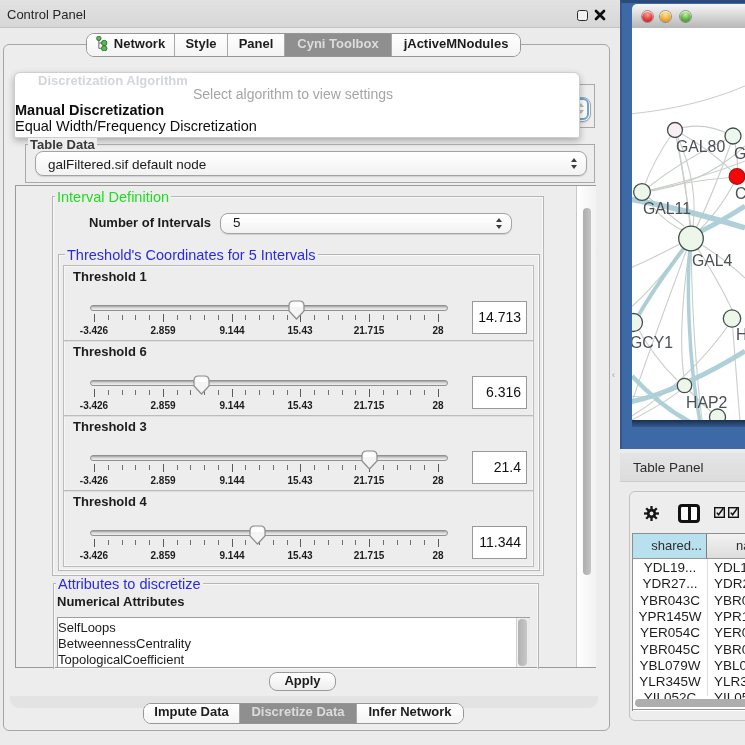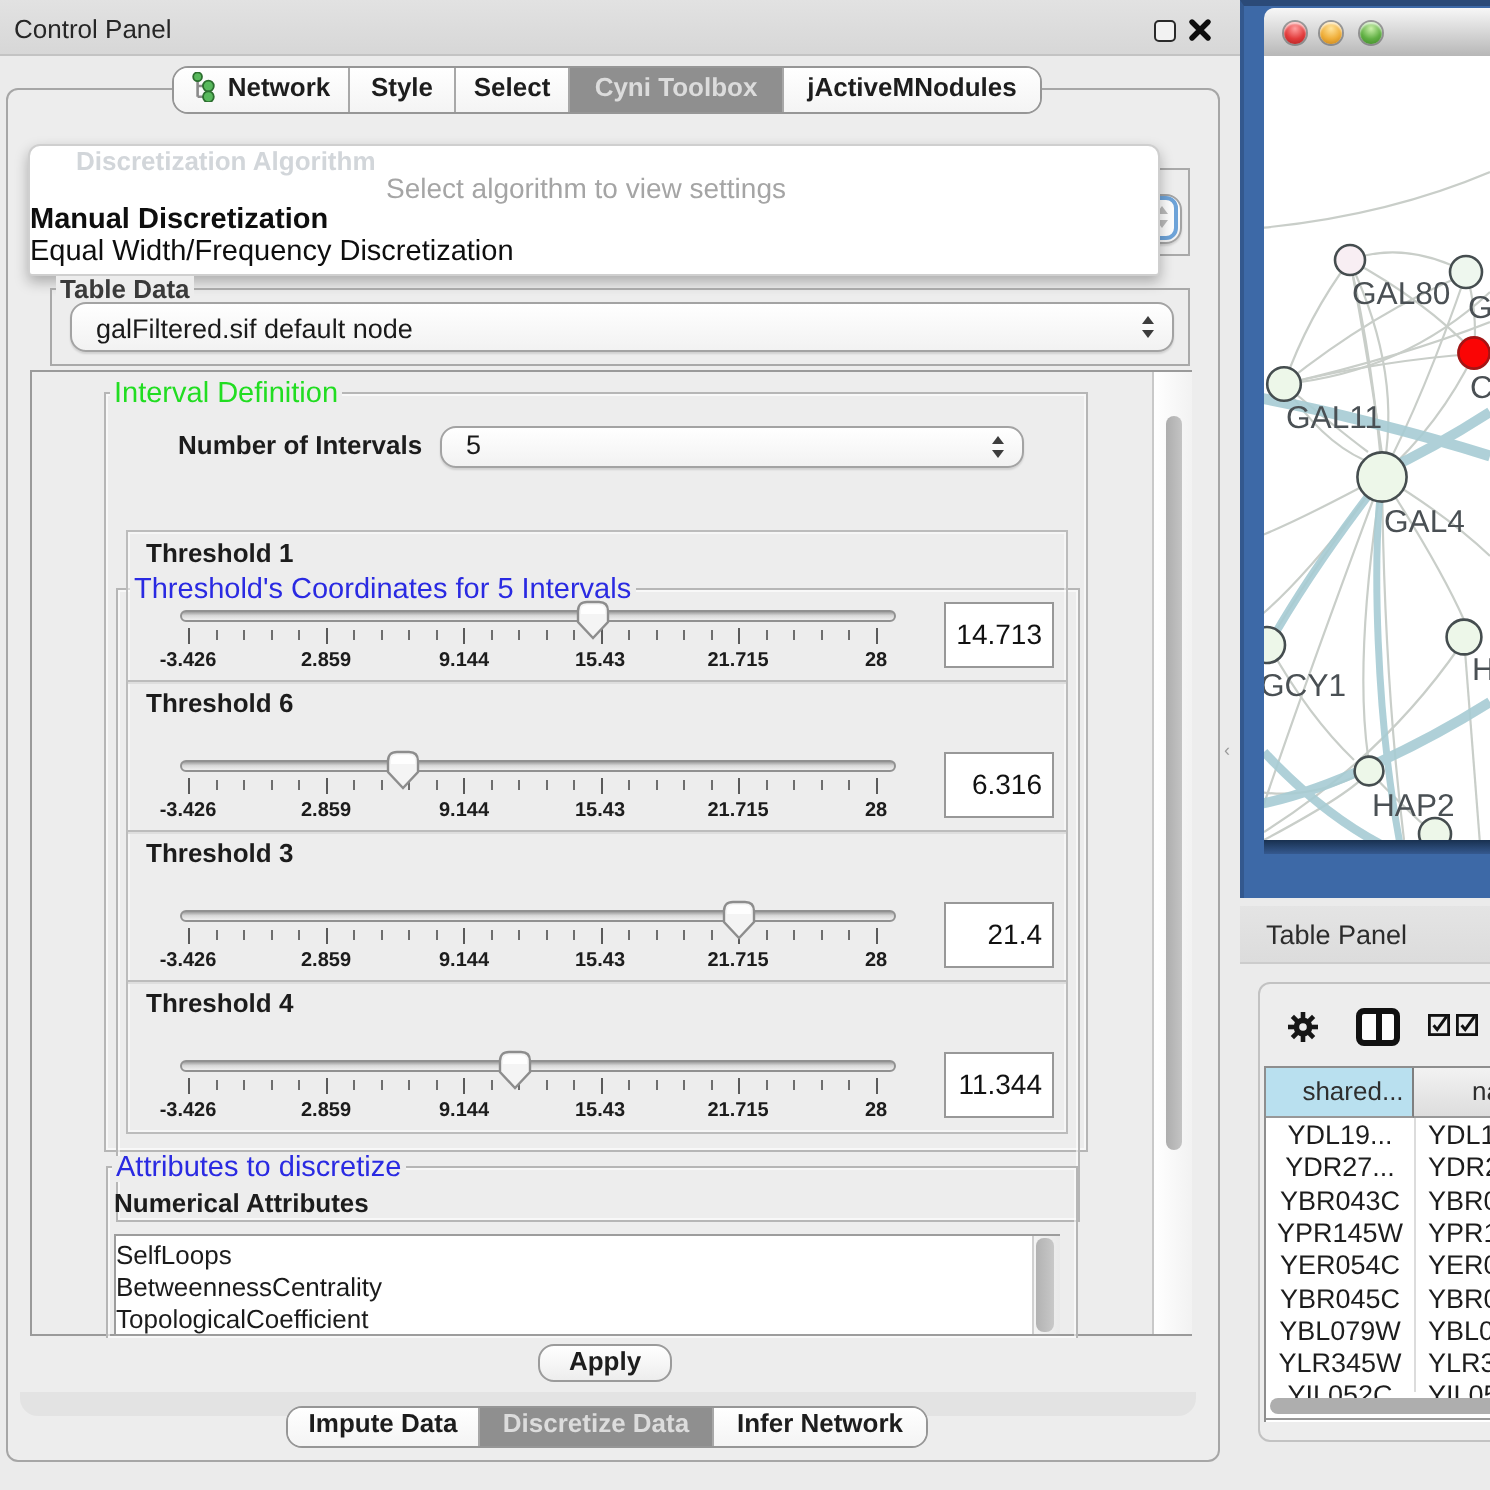--- a/index.html
+++ b/index.html
@@ -45,21 +45,21 @@
   <div class="tabbar" style="left:86px;top:33px;height:22px;">
     <div class="tab" style="width:88px;"><svg width="13" height="15" viewBox="0 0 13 15" style="margin-right:5px;margin-top:1px;">
           <g stroke="#8a8a8a" stroke-width="1.3" fill="none">
             <path d="M2.8,3 L2.8,12.4 M2.8,7 L8,7 M2.8,12.4 L8,12.4"></path>
           </g>
           <circle cx="2.8" cy="2.4" r="2.2" fill="#58b85c" stroke="#2c6e2f" stroke-width="0.9"></circle>
           <circle cx="8.2" cy="7" r="2.7" fill="#58b85c" stroke="#2c6e2f" stroke-width="0.9"></circle>
           <circle cx="8.2" cy="12.4" r="2.7" fill="#58b85c" stroke="#2c6e2f" stroke-width="0.9"></circle>
         </svg>Network</div>
     <div class="tab" style="width:53px;">Style</div>
-    <div class="tab" style="width:57px;">Select</div>
+    <div class="tab" style="width:57px;">Panel</div>
     <div class="tab sel" style="width:107px;">Cyni Toolbox</div>
     <div class="tab" style="width:128px;">jActiveMNodules</div>
   </div>
 
   <div class="abs grp" style="left:25px;top:84px;width:568px;height:42px;"></div>
 
   <div class="combo" style="left:35px;top:97px;width:554px;height:23px;"></div>
   <div class="abs" style="left:574px;top:97.5px;width:15px;height:22px;border:2.6px solid #6ea3d8;border-radius:6px;box-sizing:border-box;background:#fdfdfd;"></div>
   <div class="arrows" style="left:577px;top:101px;">
       <div class="arrU" style="border-bottom-color:#bbb;"></div>
@@ -93,21 +93,21 @@
   </div>
   <div class="abs b" style="left:89px;top:215px;font-size:13px;color:#1c1c1c;">Number of Intervals</div>
   <div class="combo" style="left:220px;top:213px;width:290px;height:19px;">
     <div class="txt" style="top:1px;">5</div>
     <div class="arrows" style="top:2px;">
         <div class="arrU"></div>
         <div class="arrD"></div>
       </div>
   </div>
 
-  <div class="abs etch" style="left:58px;top:254px;width:480px;height:315px;margin-top:40px;">
+  <div class="abs etch" style="left:58px;top:254px;width:480px;height:315px;">
     <div class="gtitle" style="left:6px;color:#2a2ae2;background:#ededed;">Threshold's Coordinates for 5 Intervals</div>
   </div>
 
   <div class="thblock" style="top:265px;">
       <div class="ttl">Threshold 1</div>
       <div class="track"></div>
       <div class="ticksmin"></div>
       <div class="ticksmaj"></div>
       <div class="tlab" style="left:30px;">-3.426</div>
       <div class="tlab" style="left:99px;">2.859</div>

